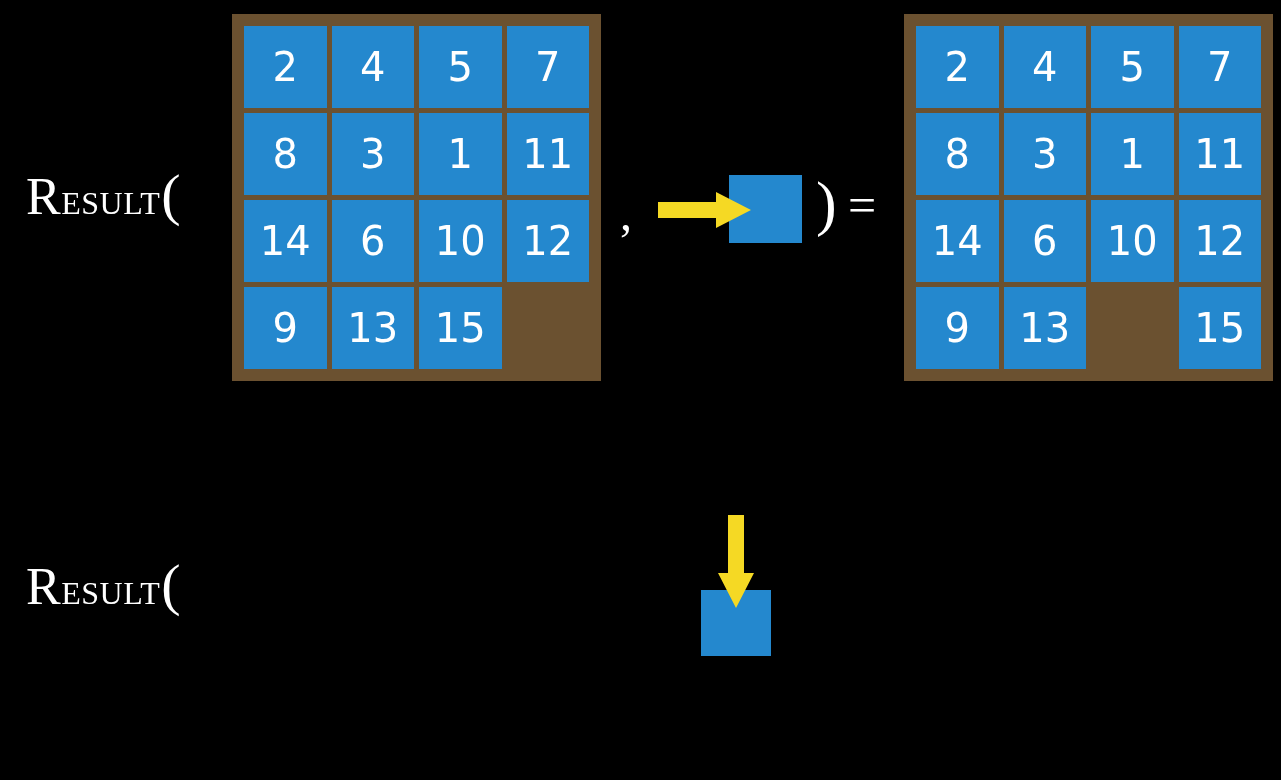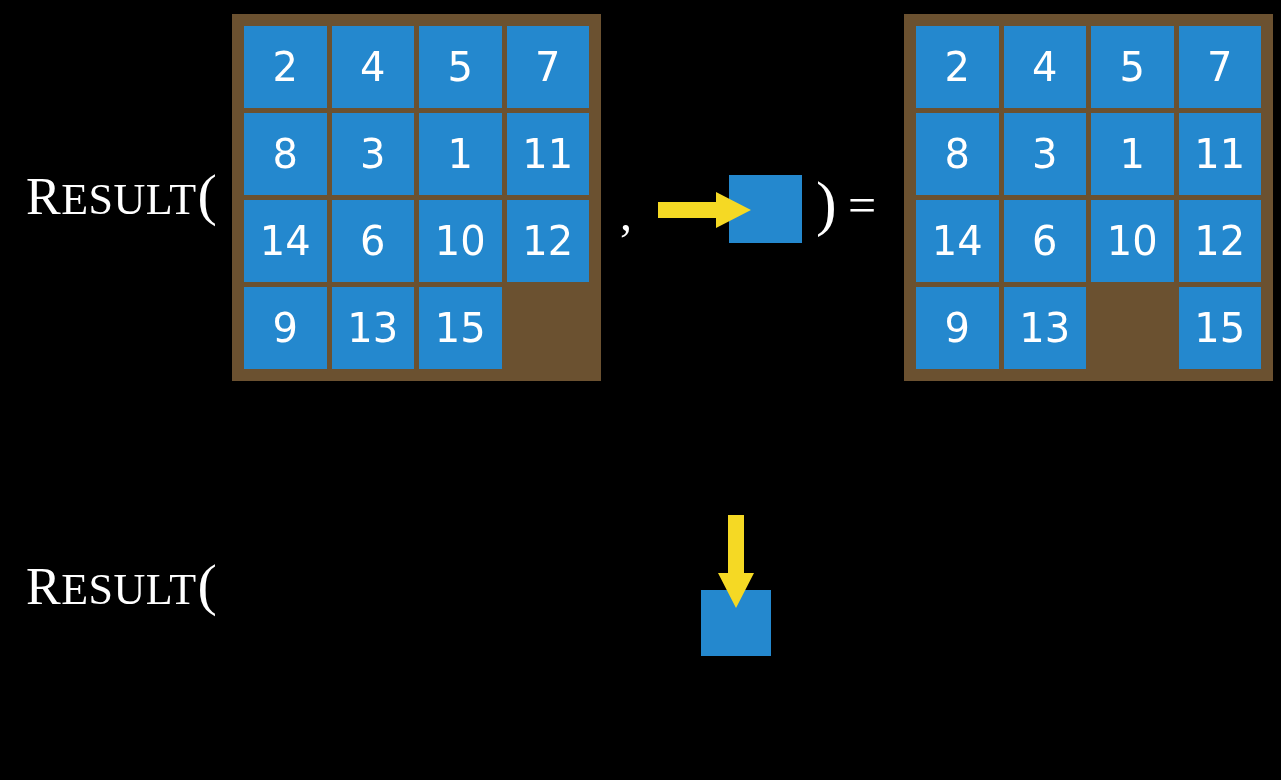--- a/index.html
+++ b/index.html
@@ -38,21 +38,21 @@
     line-height: 1;
     white-space: nowrap;
     letter-spacing: 0.5px;
     display: flex;
     align-items: baseline;
   }
   .result-label .cap-first {
     font-size: 52px;
   }
   .result-label .cap-rest {
-    font-size: 44px;
+    font-size: 32px;
     letter-spacing: 0.5px;
   }
   .result-label .paren-open {
     font-size: 58px;
     margin-left: 1px;
   }
 
   
   .comma {
     position: absolute;

